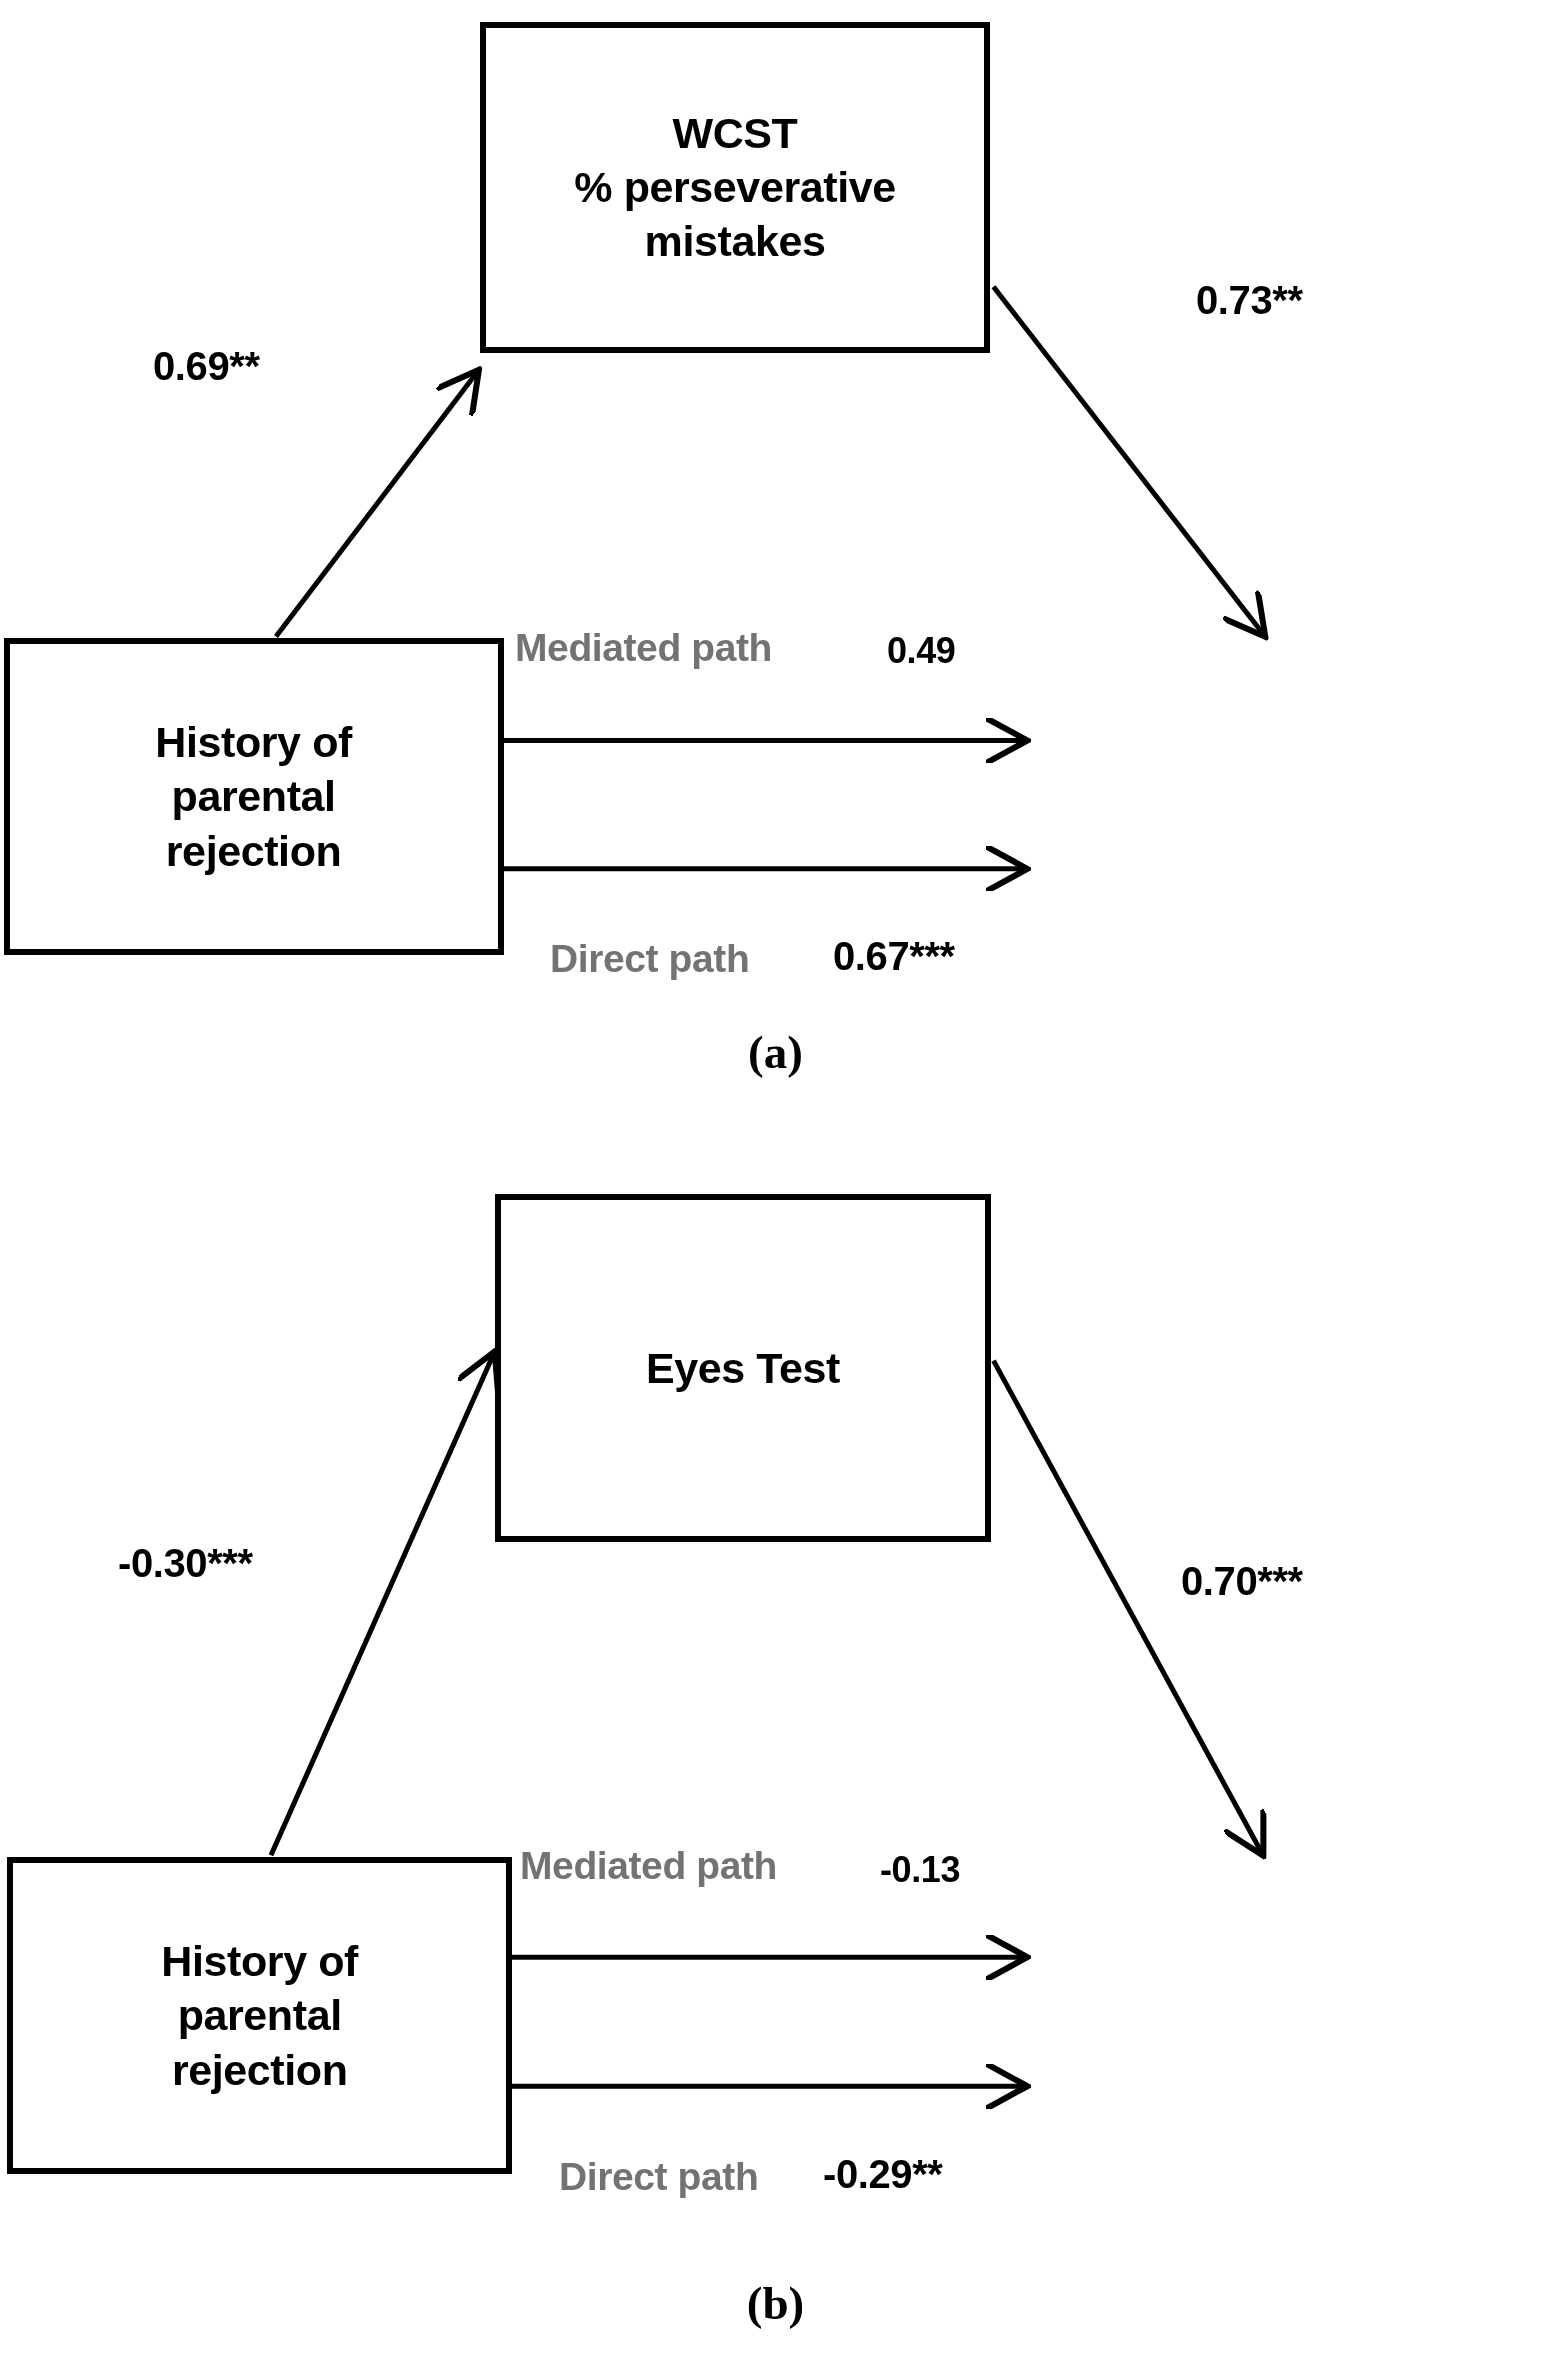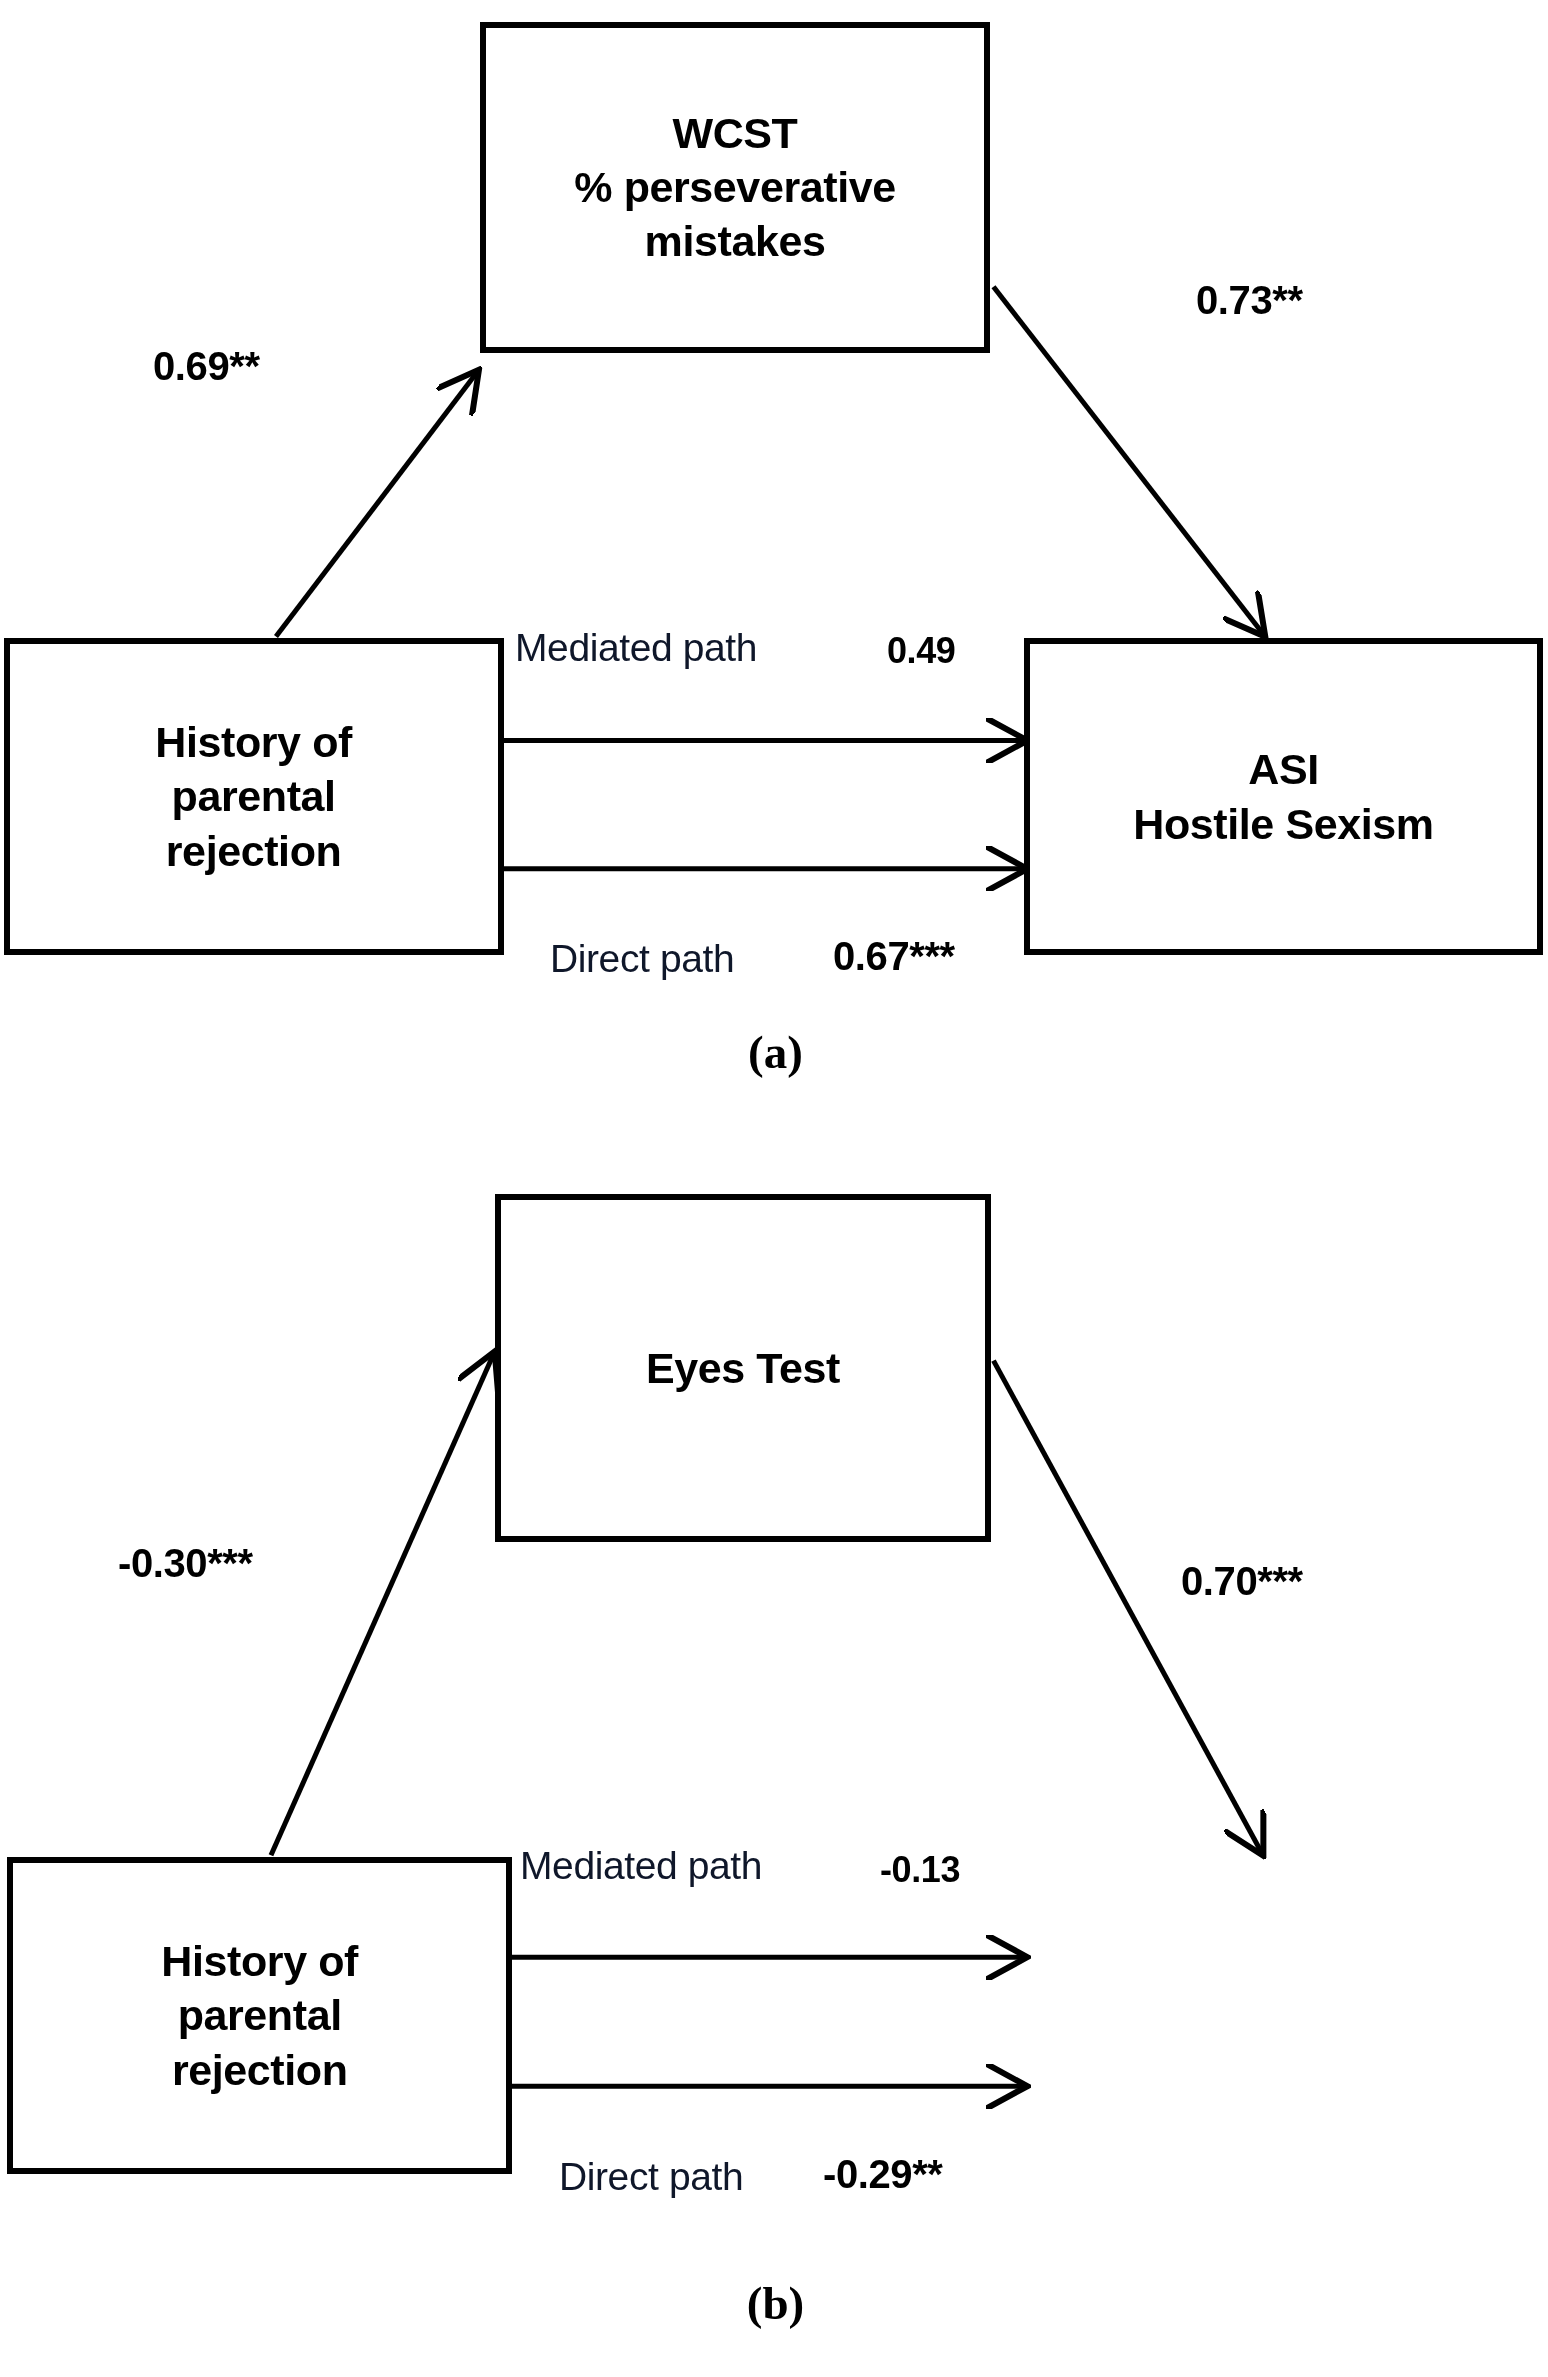--- a/index.html
+++ b/index.html
@@ -58,23 +58,23 @@
   .coef-small {
     position: absolute;
     font-weight: bold;
     font-size: 36px;
     color: #000000;
     white-space: nowrap;
     letter-spacing: -0.4px;
   }
   .path-word {
     position: absolute;
-    font-weight: normal;
+    font-weight: bold;
     font-size: 39px;
-    color: #0f172a;
+    color: #737373;
     white-space: nowrap;
     letter-spacing: -0.4px;
     text-align: right;
   }
 
   
   .panel-caption {
     position: absolute;
     font-family: "Liberation Serif", serif;
     font-weight: bold;
@@ -112,24 +112,20 @@
 % perseverative
 mistakes</div>
     </div>
 
     <div class="node-box" style="left:3.6px; top:638px; width:500px; height:317px;">
       <div class="node-label">History of
 parental
 rejection</div>
     </div>
 
-    <div class="node-box" style="left:1024px; top:638px; width:519px; height:317px;">
-      <div class="node-label">ASI
-Hostile Sexism</div>
-    </div>
 
     <div class="coef" style="left:153px; top:344px;">0.69**</div>
 
     <div class="coef" style="left:1196px; top:278px;">0.73**</div>
 
     <div class="path-word" style="left:515px; top:626px;">Mediated path</div>
 
     <div class="coef-small" style="left:887px; top:630px;">0.49</div>
 
     <div class="path-word" style="left:550px; top:937px;">Direct path</div>

